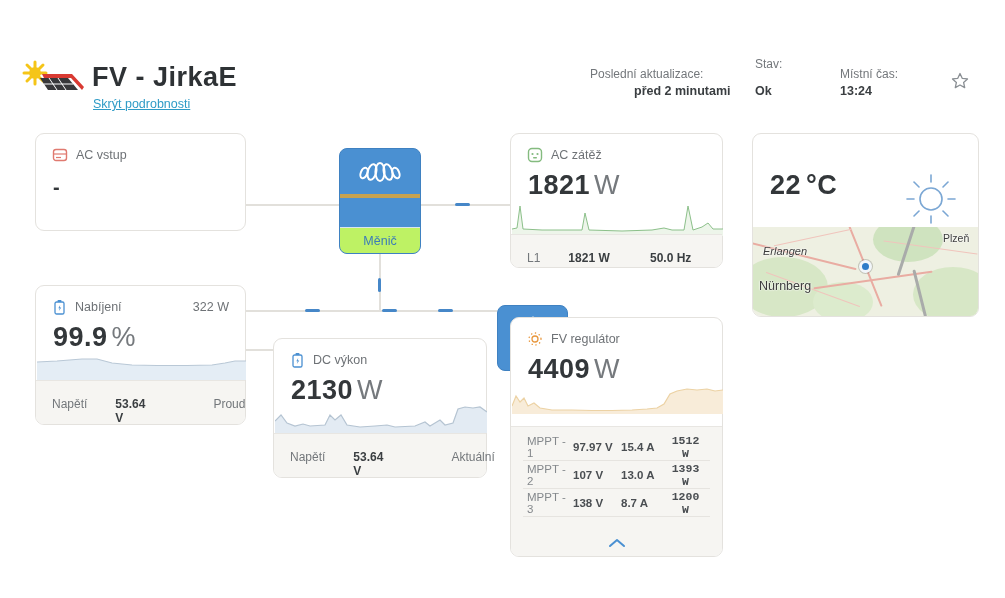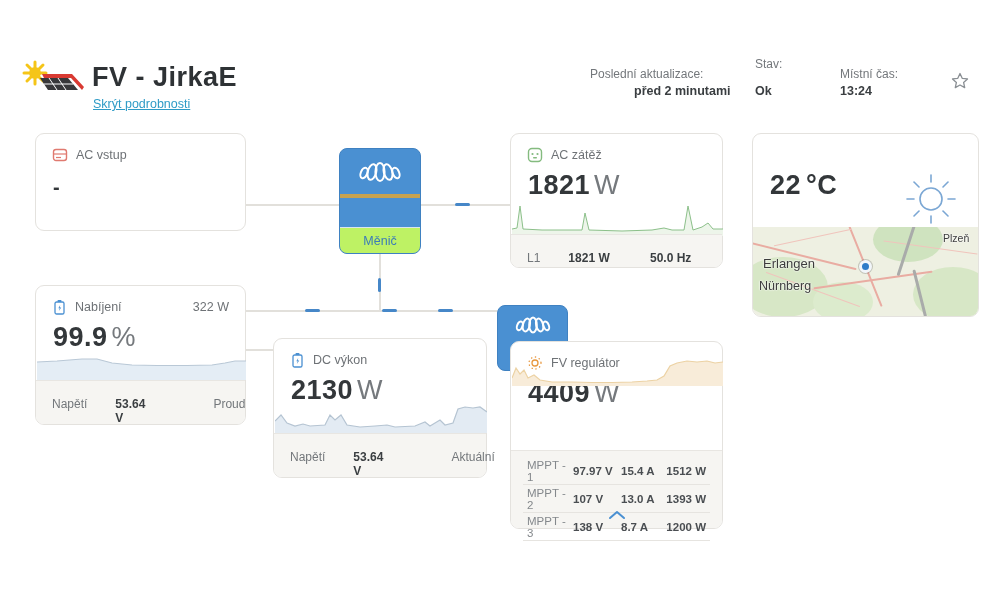--- a/index.html
+++ b/index.html
@@ -47,21 +47,21 @@
   .mppt-box { position:absolute; left:497px; top:305px; width:71px; height:66px;
     background:#4a90d2; border:1px solid #3f81c1; border-radius:8px; cursor:pointer;
     display:flex; justify-content:center; padding-top:9px; }
 
   
   .mppt-table { position:absolute; left:0; right:0; top:98px; bottom:0; background:#f6f5f2;
     border-top:1px solid #e8e6e2; border-radius:0 0 8px 8px;margin-top:10px; }
   .mppt-row { display:grid; grid-template-columns:46px 48px 44px 1fr; align-items:center;
     height:27px; margin:0 16px; font-size:11.5px; color:#4a4e52; font-weight:700; }
   .mppt-row .rl { color:#84888c; font-weight:400; }
-  .mppt-row .rp { text-align:right; }
+  .mppt-row .rp { text-align:center;font-family:Liberation Mono, monospace; }
   .mppt-sep { height:1px; background:#e6e4e0; margin:0 12px; }
   .chev { position:absolute; left:0; right:0; bottom:8px; display:flex; justify-content:center;
     cursor:pointer; }
 
   
   .map { position:absolute; left:0; right:0; bottom:0; height:89px; background:#eef0e2;
     border-radius:0 0 8px 8px; overflow:hidden; cursor:grab; }
   .patch { position:absolute; background:#d7e7c6; border-radius:50%; }
   .road { position:absolute; height:2px; background:#e9aca2; border-radius:2px; }
   .road.thin { height:1px; background:#f0c4bc; }
@@ -196,21 +196,21 @@
     <div class="patch" style="left:160px; top:40px; width:80px; height:55px;"></div>
     <div class="patch" style="left:60px; top:55px; width:60px; height:40px; background:#dcebcd;"></div>
     <div class="road" style="left:-5px; top:28px; width:110px; transform:rotate(14deg);"></div>
     <div class="road" style="left:60px; top:52px; width:120px; transform:rotate(-8deg);"></div>
     <div class="road" style="left:95px; top:-5px; width:90px; transform:rotate(68deg); transform-origin:left;"></div>
     <div class="road thin" style="left:10px; top:62px; width:100px; transform:rotate(20deg);"></div>
     <div class="road thin" style="left:130px; top:20px; width:95px; transform:rotate(8deg);"></div>
     <div class="road thin" style="left:20px; top:10px; width:80px; transform:rotate(-12deg);"></div>
     <div class="border-line" style="left:152px; top:-5px; height:55px; transform:rotate(18deg);"></div>
     <div class="border-line" style="left:166px; top:42px; height:55px; transform:rotate(-14deg);"></div>
-    <span class="city" style="left:10px; top:29px; font-size:13px;">Erlangen</span>
+    <span class="city" style="left:10px; top:18px; font-size:11px;font-style:italic;">Erlangen</span>
     <span class="city" style="left:6px; top:52px; font-size:12.5px;">Nürnberg</span>
     <span class="city" style="left:190px; top:5px; font-size:10.5px;">Plzeň</span>
     <div class="marker" style="left:106px; top:33px;"></div>
   </div>
 </div>
 
 <div class="card" style="left:35px; top:285px; width:211px; height:140px;">
   <div class="card-h">
     <svg width="15" height="16" viewBox="0 0 15 16">
       <rect x="5.5" y="1" width="4" height="2" rx=".8" fill="#4a90d2"></rect>
@@ -263,21 +263,21 @@
     <g fill="none" stroke="#ffffff" stroke-width="2.4">
       <ellipse cx="7" cy="13" rx="3.2" ry="5.5" transform="rotate(22 7 13)"></ellipse>
       <ellipse cx="15" cy="12" rx="4.2" ry="8" transform="rotate(14 15 12)"></ellipse>
       <ellipse cx="23" cy="12" rx="4.6" ry="9"></ellipse>
       <ellipse cx="31" cy="12" rx="4.2" ry="8" transform="rotate(-14 31 12)"></ellipse>
       <ellipse cx="39" cy="13" rx="3.2" ry="5.5" transform="rotate(-22 39 13)"></ellipse>
     </g>
   </svg>
 </div>
 
-<div class="card" style="left:510px; top:341px; width:213px; height:188px;">
+<div class="card" style="left:510px; top:317px; width:213px; height:240px;">
   <div class="card-h">
     <svg width="16" height="16" viewBox="0 0 16 16">
       <circle cx="8" cy="8" r="3" fill="none" stroke="#e8973d" stroke-width="1.3"></circle>
       <g stroke="#e8973d" stroke-width="1.4" stroke-linecap="round" stroke-dasharray="0.2 3.8">
         <circle cx="8" cy="8" r="6" fill="none"></circle>
       </g>
     </svg>
     <span>FV regulátor</span>
   </div>
   <div class="big"><span>4409</span><span class="unit">W</span></div>

